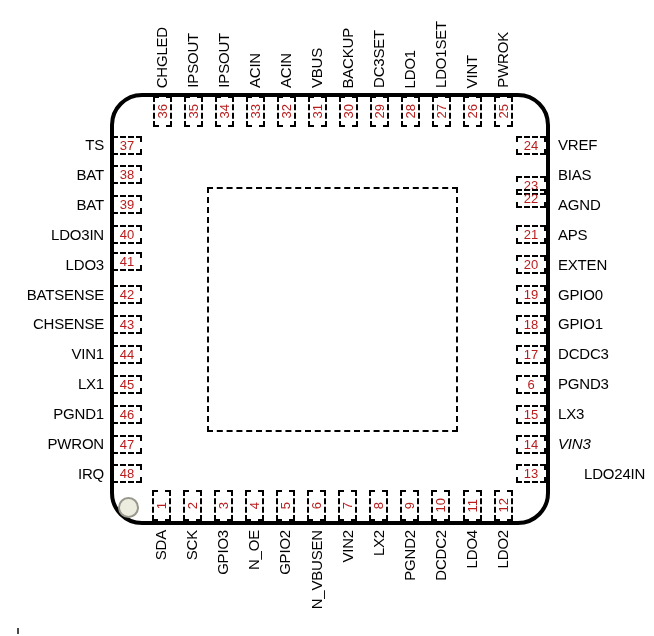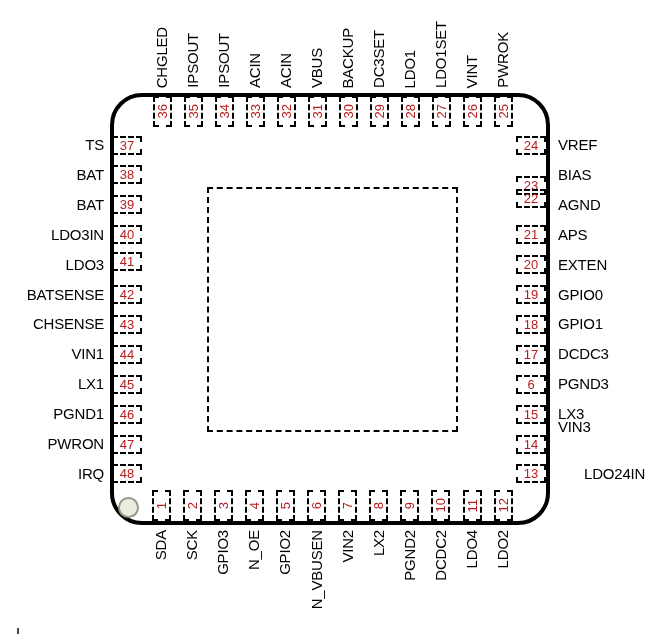--- a/index.html
+++ b/index.html
@@ -220,20 +220,20 @@
         <span class="pin-num">6</span>
       </div>
       <div class="pin-label" style="left: 558px; top: 375.2px;">PGND3</div>
       <div class="pin-box" style="width: 30px; height: 19px; top: 404.6px; left: 516px;">
         <span class="pin-num">15</span>
       </div>
       <div class="pin-label" style="left: 558px; top: 405.1px;">LX3</div>
       <div class="pin-box" style="width: 30px; height: 19px; top: 434.5px; left: 516px;">
         <span class="pin-num">14</span>
       </div>
-      <div class="pin-label" style="left: 558px; top: 418px;">VIN3</div>
+      <div class="pin-label" style="left: 558px; top: 435px; font-style: italic;">VIN3</div>
       <div class="pin-box" style="width: 30px; height: 19px; top: 448px; left: 516px; margin-top: 16px;">
         <span class="pin-num">13</span>
       </div>
       <div class="pin-label" style="left: 584px; top: 464.9px;">LDO24IN</div>
     </div>
   <div class="artifact"></div>
 </div>
 
 </body></html>

